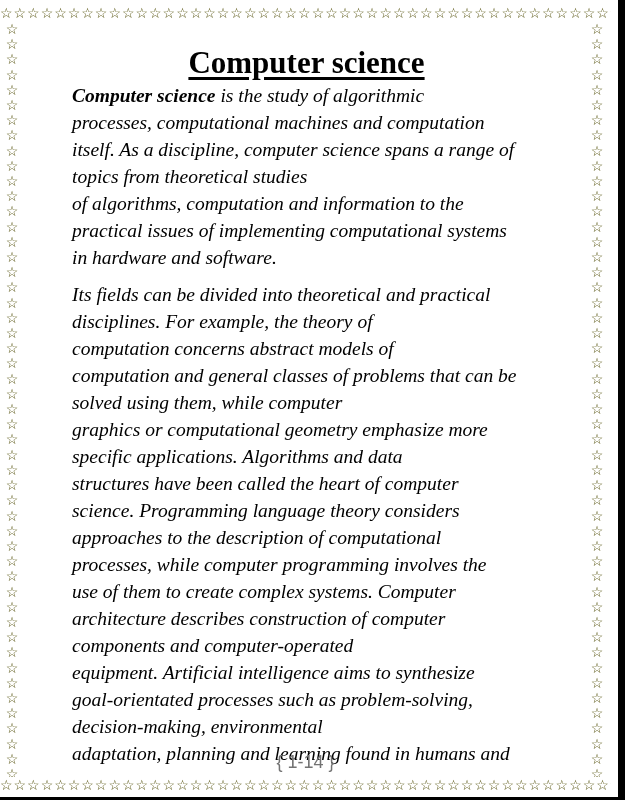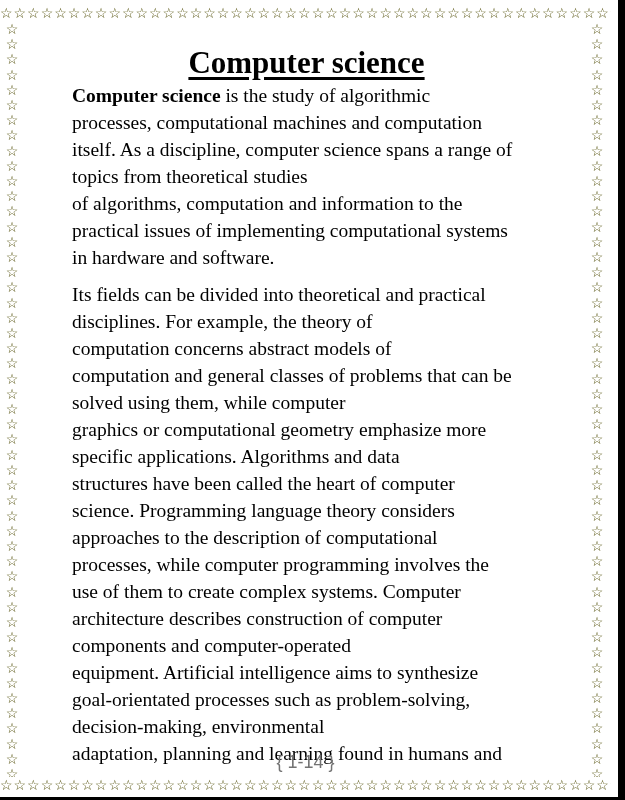--- a/index.html
+++ b/index.html
@@ -66,20 +66,21 @@
     text-underline-offset: 4px;
   }
 
   .content {
     position: absolute;
     top: 82px;
     left: 72px;
     width: 522px;
     font-size: 19.5px;
     line-height: 27px;
+    font-style: italic;
   }
   .content p {
     margin: 0 0 10px 0;
     white-space: pre-line;
   }
   .lead {
     font-weight: bold;
   }
 
   .page-number {

